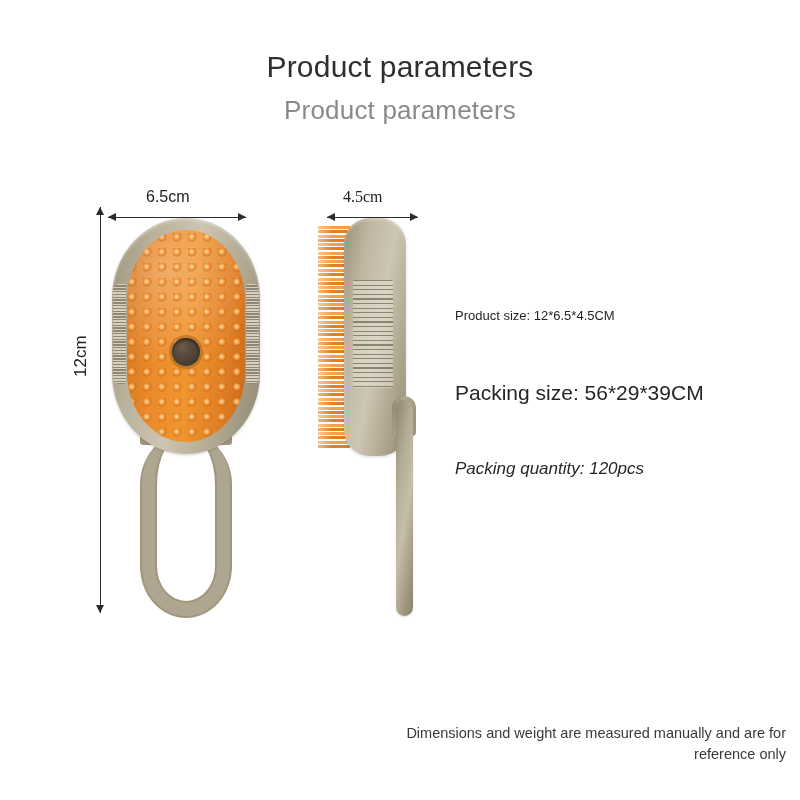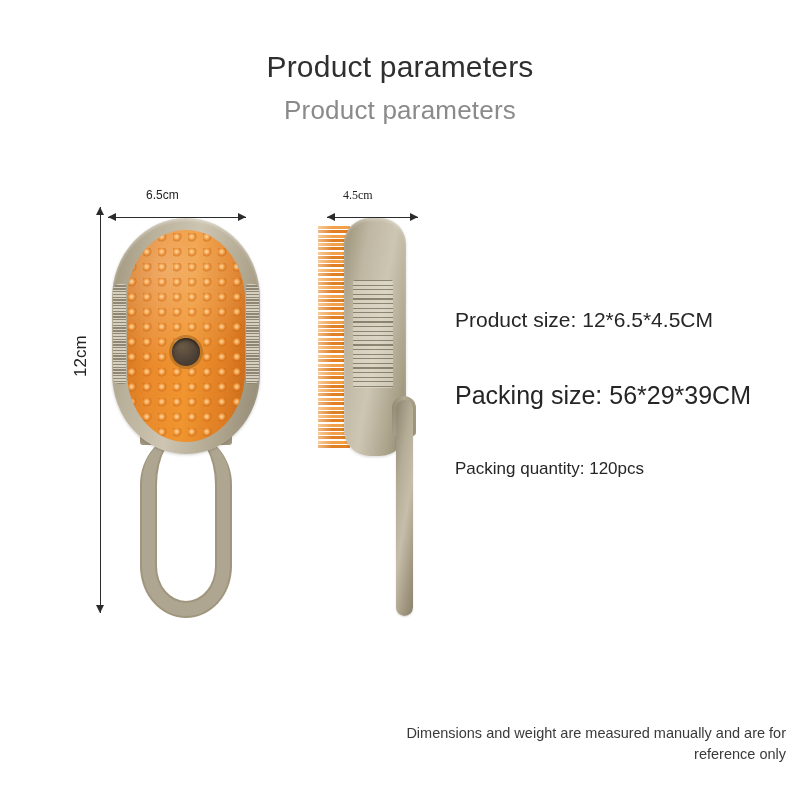--- a/index.html
+++ b/index.html
@@ -36,21 +36,21 @@
     text-align: center;
     font-size: 26px;
     font-weight: 400;
     color: #8a8a8a;
     letter-spacing: 0.2px;
   }
 
   
   .dim-label {
     position: absolute;
-    font-size: 12px;
+    font-size: 16px;
     color: #222;
     white-space: nowrap;
   }
   .dim-label-w1 { left: 146px; top: 188px; }
   .dim-label-w2 { left: 343px; top: 188px; font-family: Liberation Serif, serif; }
 
   .dim-vertical-label {
     position: absolute;
     left: 71px;
     top: 377px;
@@ -271,23 +271,23 @@
     border-radius: 12px 12px 4px 4px;
     background: linear-gradient(100deg, #8e8571 0%, #b2a993 40%, #9c9279 100%);
   }
 
   
   .spec {
     position: absolute;
     color: #262626;
     white-space: nowrap;
   }
-  .spec-1 { left: 455px; top: 308px; font-size: 21px; }
-  .spec-2 { left: 455px; top: 381px; font-size: 25px; }
-  .spec-3 { left: 455px; top: 459px; font-size: 17px; }
+  .spec-1 { left: 455px; top: 308px; font-size: 13px; }
+  .spec-2 { left: 455px; top: 381px; font-size: 21px; }
+  .spec-3 { left: 455px; top: 459px; font-size: 17px; font-style: italic; }
 
   
   .footer-note {
     position: absolute;
     left: 368px;
     top: 723px;
     width: 418px;
     font-size: 14.5px;
     line-height: 1.42;
     color: #3a3a3a;

